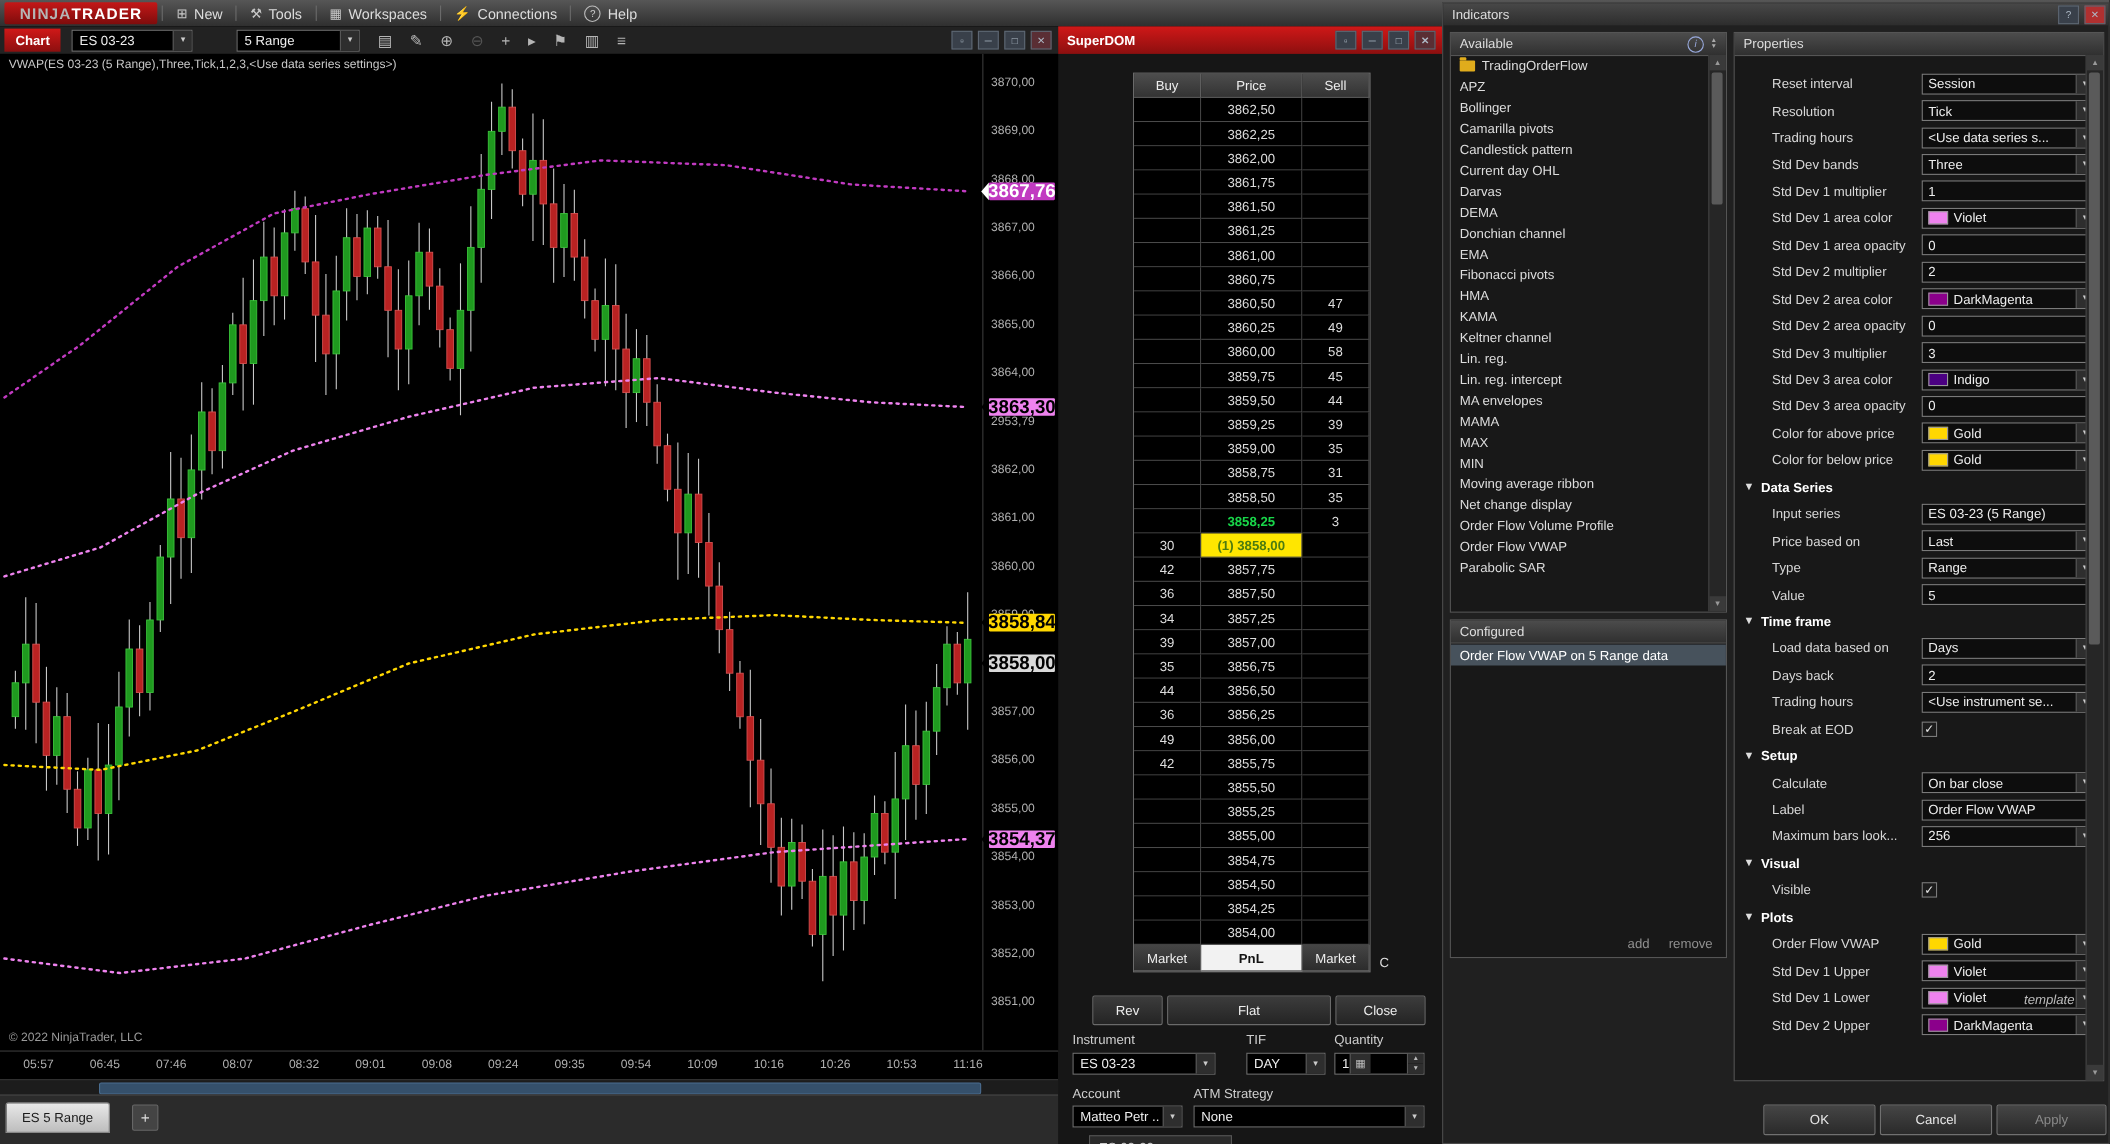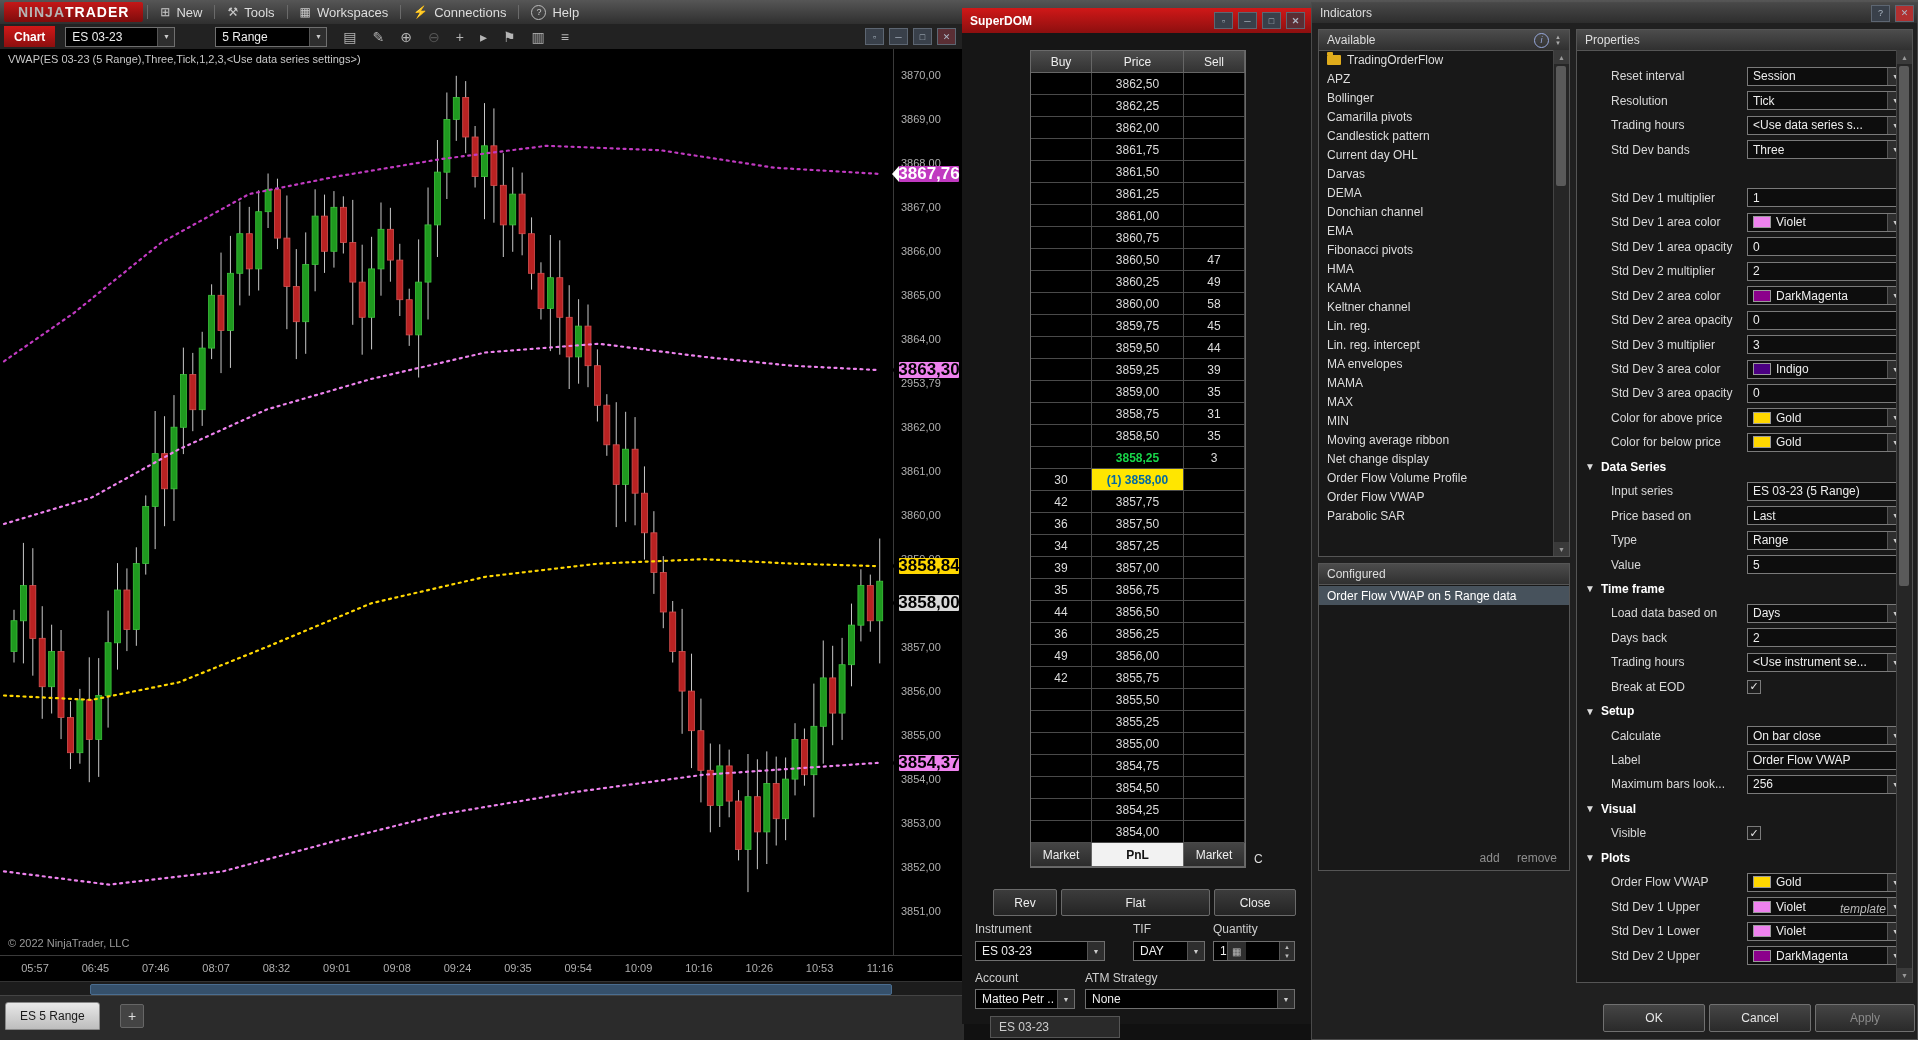--- a/index.html
+++ b/index.html
@@ -52,32 +52,32 @@
   #h-scroll{position:absolute;left:0;top:957px;width:962px;height:14px;background:#1c1c1c;border-top:1px solid #333;}
   #h-thumb{position:absolute;left:90px;top:2px;width:800px;height:9px;background:#35506b;border:1px solid #4a6d90;border-radius:2px;}
 
   #chart-tabbar{position:absolute;left:0;top:971px;width:962px;height:45px;background:#2b2b2b;border-top:1px solid #444;}
   .chart-tab{position:absolute;left:5px;top:6px;height:26px;padding:0 14px;background:linear-gradient(#e8e8e8,#bdbdbd);
     color:#1a1a1a;font-size:12px;display:flex;align-items:center;border-radius:3px 3px 0 0;border:1px solid #888;}
   .add-tab{position:absolute;left:120px;top:8px;width:22px;height:22px;background:#444;color:#ddd;border:1px solid #666;
     display:flex;align-items:center;justify-content:center;font-size:14px;border-radius:2px;}
 
   
-  #dom-win{position:absolute;left:962px;top:8px;width:349px;height:1016px;background:#161616;border-right:2px solid #2c2c2c;text-align:center;}
+  #dom-win{position:absolute;left:962px;top:24px;width:349px;height:1016px;background:#161616;border-right:2px solid #2c2c2c;text-align:center;}
   #dom-title{position:absolute;left:0;top:0;width:349px;height:25px;background:linear-gradient(#d01818,#8c0f0f);
     display:flex;align-items:center;color:#fff;font-size:12px;font-weight:bold;padding-left:8px;box-sizing:border-box;}
   #dom-table{position:absolute;left:68px;top:42px;width:214px;border:1px solid #6a6a6a;}
   .dom-hrow,.dom-row,.dom-frow{display:flex;}
   .dom-hcell{background:linear-gradient(#4d4d4d,#333);color:#eee;font-size:12px;height:22px;display:flex;align-items:center;justify-content:center;
     border-right:1px solid #666;border-bottom:1px solid #666;box-sizing:border-box;}
   .dom-cell{background:#000;color:#ddd;font-size:12px;height:22px;display:flex;align-items:center;justify-content:center;
     border-right:1px solid #4a4a4a;border-bottom:1px solid #4a4a4a;box-sizing:border-box;}
   .c-buy{width:61px;}.c-price{width:92px;}.c-sell{width:61px;}
   .dom-cell.last{color:#18d549;font-weight:bold;}
-  .dom-cell.position{background:#ffe600;color:#0369a1;font-weight:bold;}
+  .dom-cell.position{background:#ffe600;color:#4d7c0f;font-weight:bold;}
   .dom-fcell{height:24px;font-size:12px;display:flex;align-items:center;justify-content:center;box-sizing:border-box;
     border-right:1px solid #666;border-bottom:1px solid #666;background:linear-gradient(#454545,#2c2c2c);color:#eee;}
   .dom-fcell.pnl{background:#f2f2f2;color:#111;font-weight:bold;}
   #dom-close-col{position:absolute;left:292px;top:844px;color:#ddd;font-size:12px;}
   .dom-btn{position:absolute;height:25px;background:linear-gradient(#3c3c3c,#242424);border:1px solid #6a6a6a;color:#eee;
     font-size:12px;display:flex;align-items:center;justify-content:center;border-radius:2px;}
   .fld-label{position:absolute;color:#cfcfcf;font-size:12px;}
   .spin{margin-left:auto;width:14px;height:100%;display:flex;flex-direction:column;border-left:1px solid #555;}
   .spin span{flex:1;background:#2e2e2e;color:#bbb;font-size:6px;display:flex;align-items:center;justify-content:center;}
   .gridbtn{width:18px;height:100%;background:#2e2e2e;border-left:1px solid #555;color:#bbb;font-size:10px;
@@ -781,21 +781,21 @@
               <span class="arr">▼</span>
             </div>
           </div>
           <div class="prop-row" style="position: relative;">
             <span class="prop-label">Std Dev bands</span>
             <div class="prop-value">
               <span class="pv-text">Three</span>
               <span class="arr">▼</span>
             </div>
           </div>
-          <div class="prop-row" style="position: relative; margin-top: 24px;">
+          <div class="prop-row" style="position: relative;">
             <span class="prop-label">Std Dev 1 multiplier</span>
             <div class="prop-value">
               <span class="pv-text">1</span>
             </div>
           </div>
           <div class="prop-row" style="position: relative;">
             <span class="prop-label">Std Dev 1 area color</span>
             <div class="prop-value">
               <span class="swatch" style="background: rgb(238, 130, 238);"></span>
               <span class="pv-text">Violet</span>

